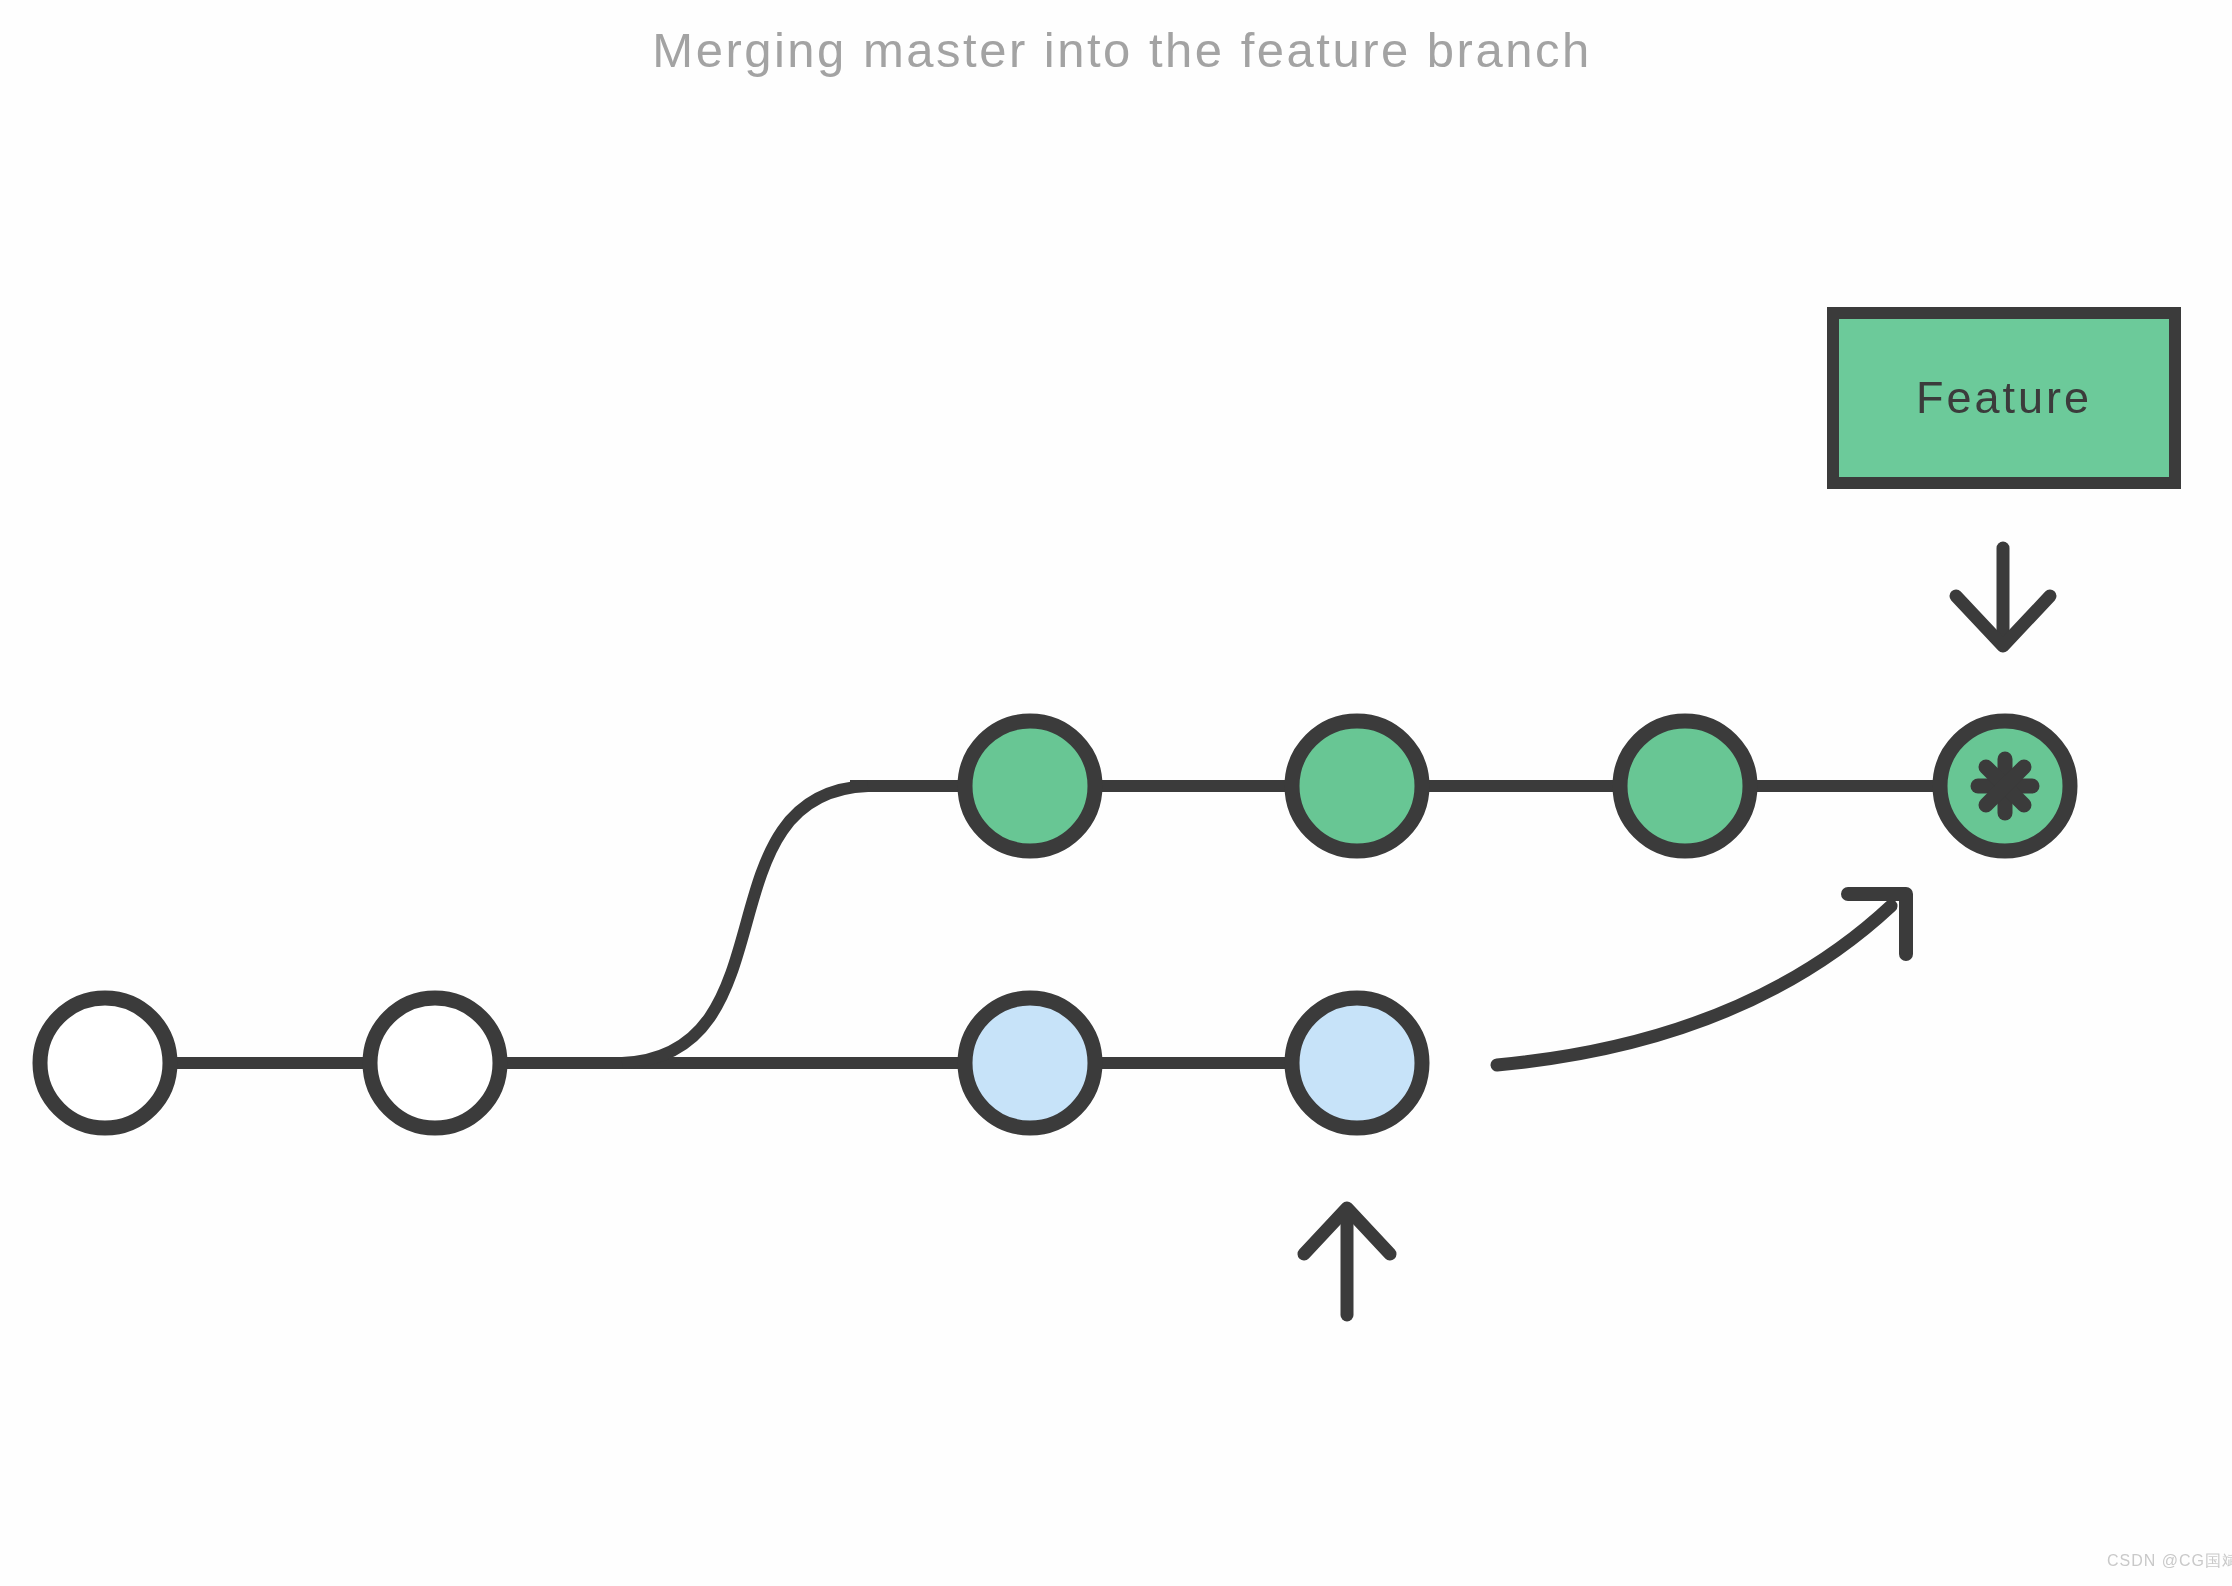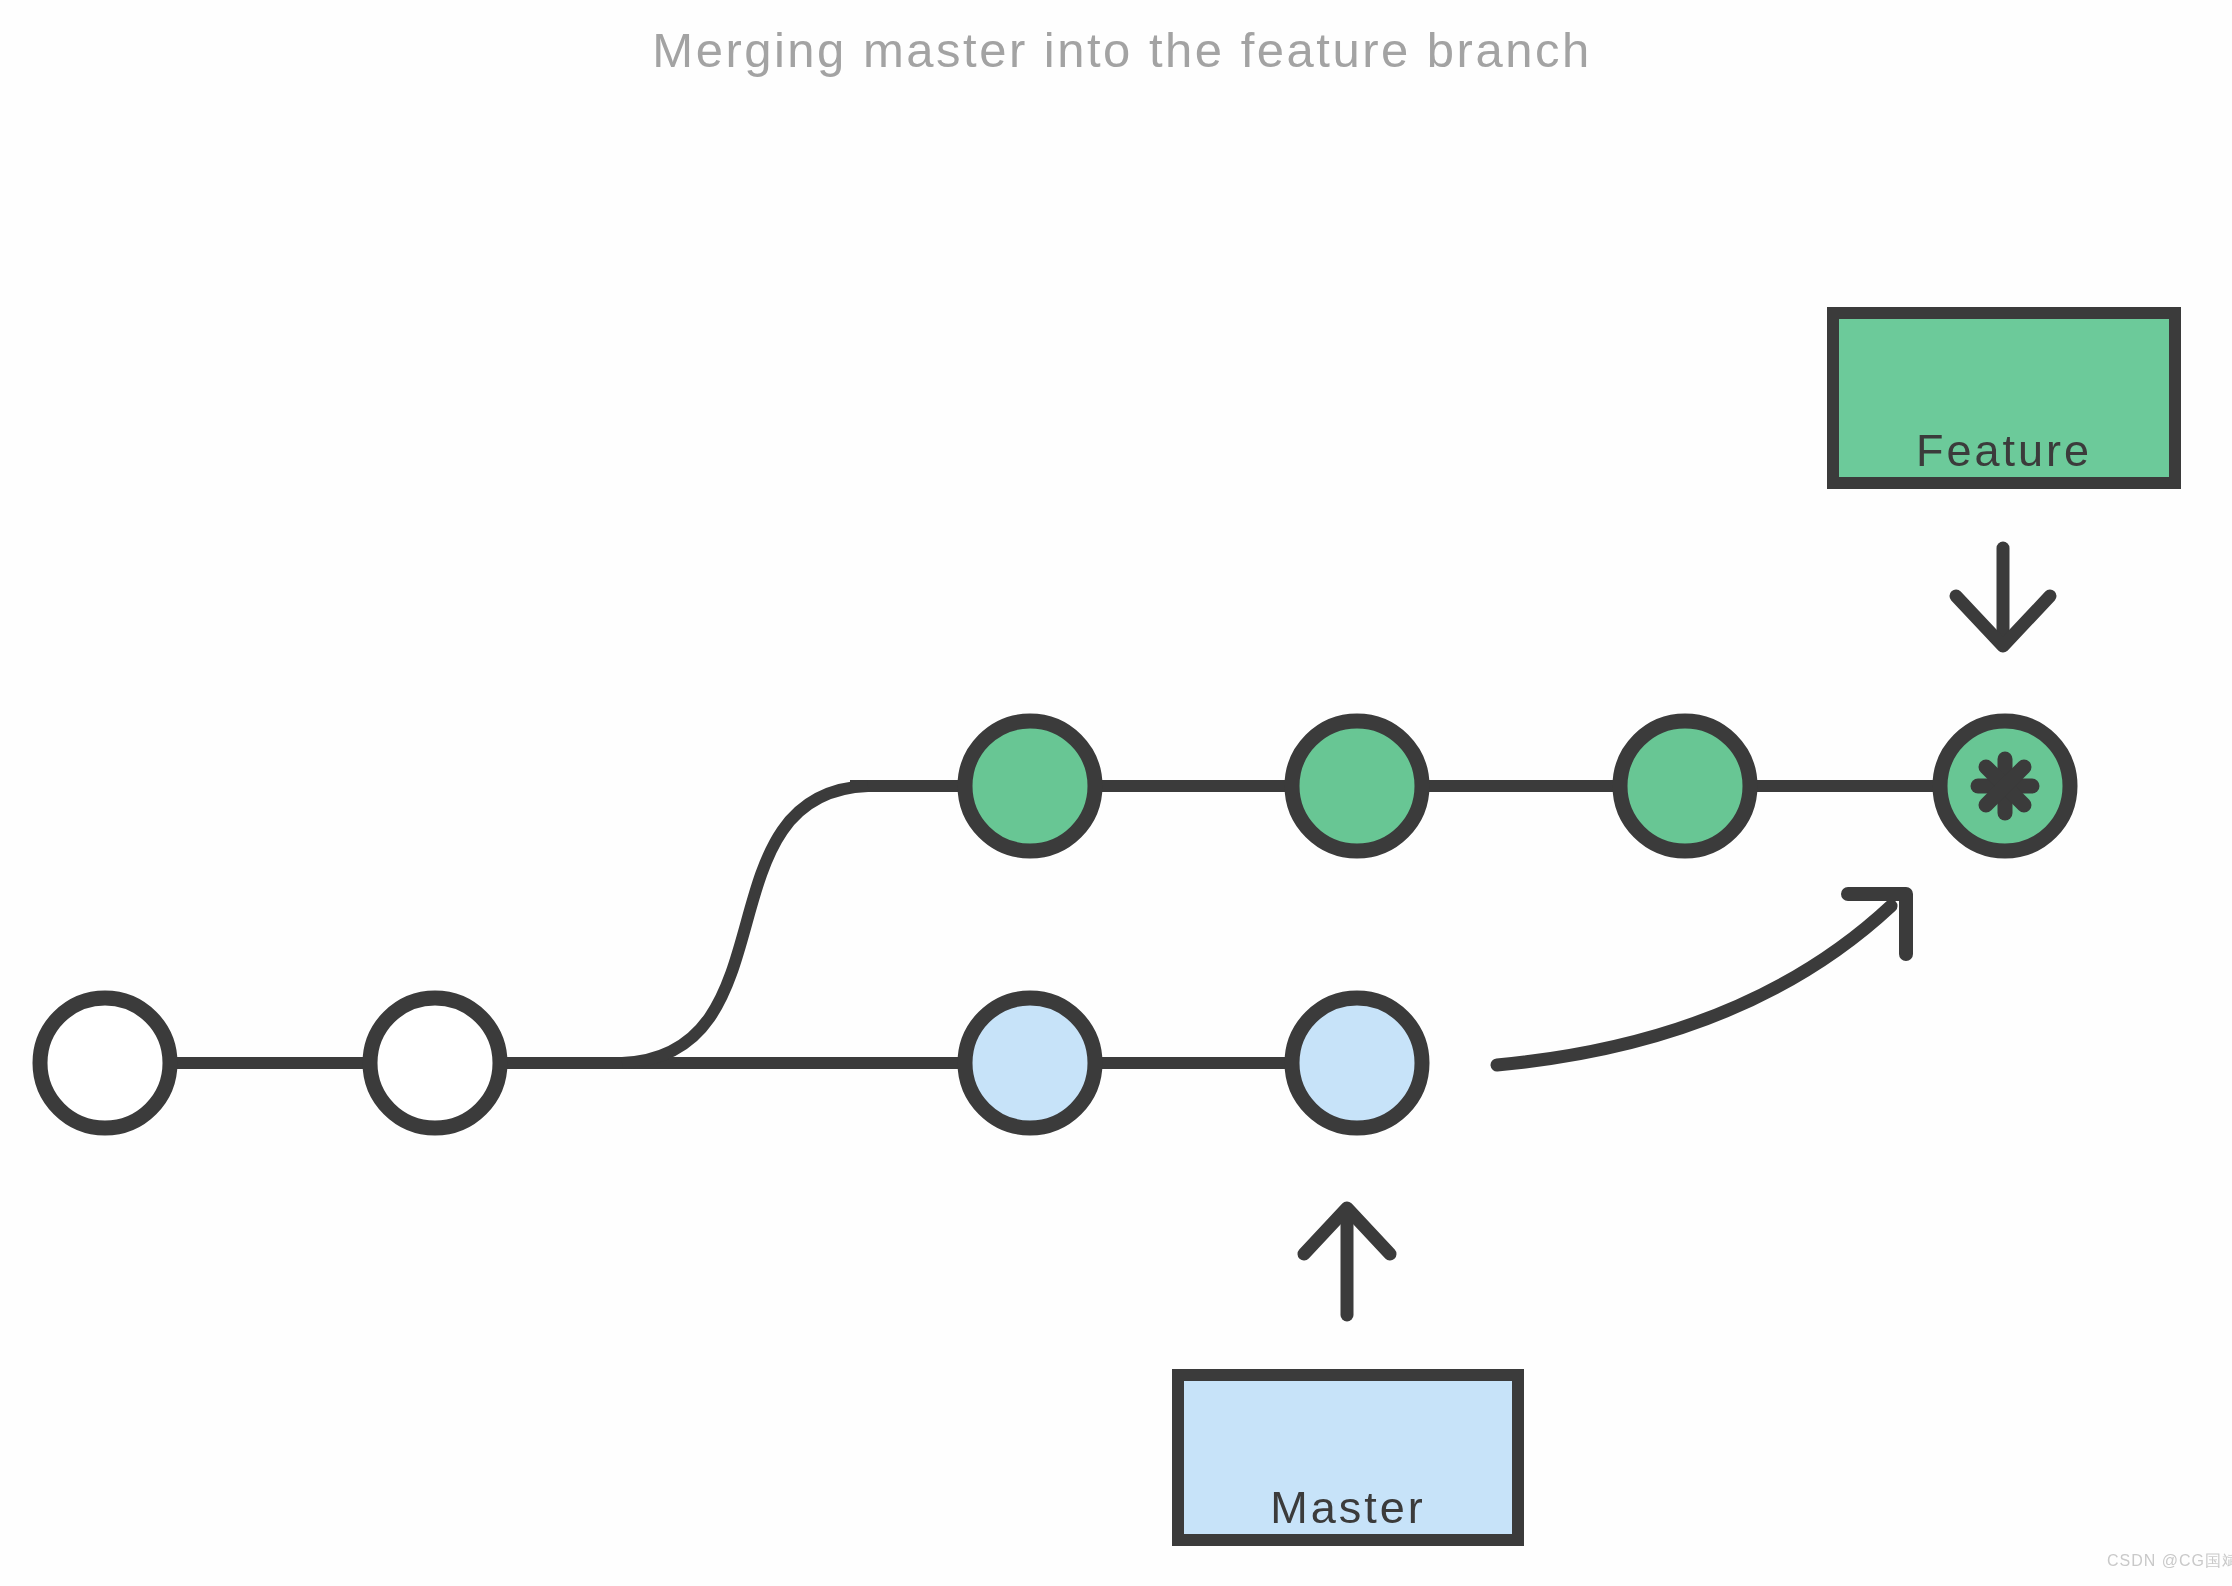--- a/index.html
+++ b/index.html
@@ -56,21 +56,21 @@
   .asterisk {
     stroke: var(--stroke-dark, #3b3b3b);
     stroke-width: 15;
     stroke-linecap: round;
   }
   .label-box {
     position: absolute;
     box-sizing: border-box;
     border: 12px solid var(--stroke-dark, #3b3b3b);
     display: flex;
-    align-items: flex-end;
+    align-items: center;
     justify-content: center;
     font-size: 45px;
     letter-spacing: 3px;
     color: var(--stroke-dark, #3b3b3b);
   }
   #feature-box {
     left: 1827px;
     top: 307px;
     width: 354px;
     height: 182px;
@@ -136,19 +136,16 @@
       <line class="asterisk" x1="2005" y1="759" x2="2005" y2="813"></line>
       <line class="asterisk" x1="1986" y1="767" x2="2024" y2="805"></line>
       <line class="asterisk" x1="1986" y1="805" x2="2024" y2="767"></line>
     </g>
   </svg>
 
   <div id="feature-box" class="label-box">
     <span>Feature</span>
   </div>
 
-  <div id="master-box" class="label-box">
-    <span>Master</span>
-  </div>
 
   <div id="watermark">CSDN @CG国斌</div>
 
 </div>
 
 </body></html>

